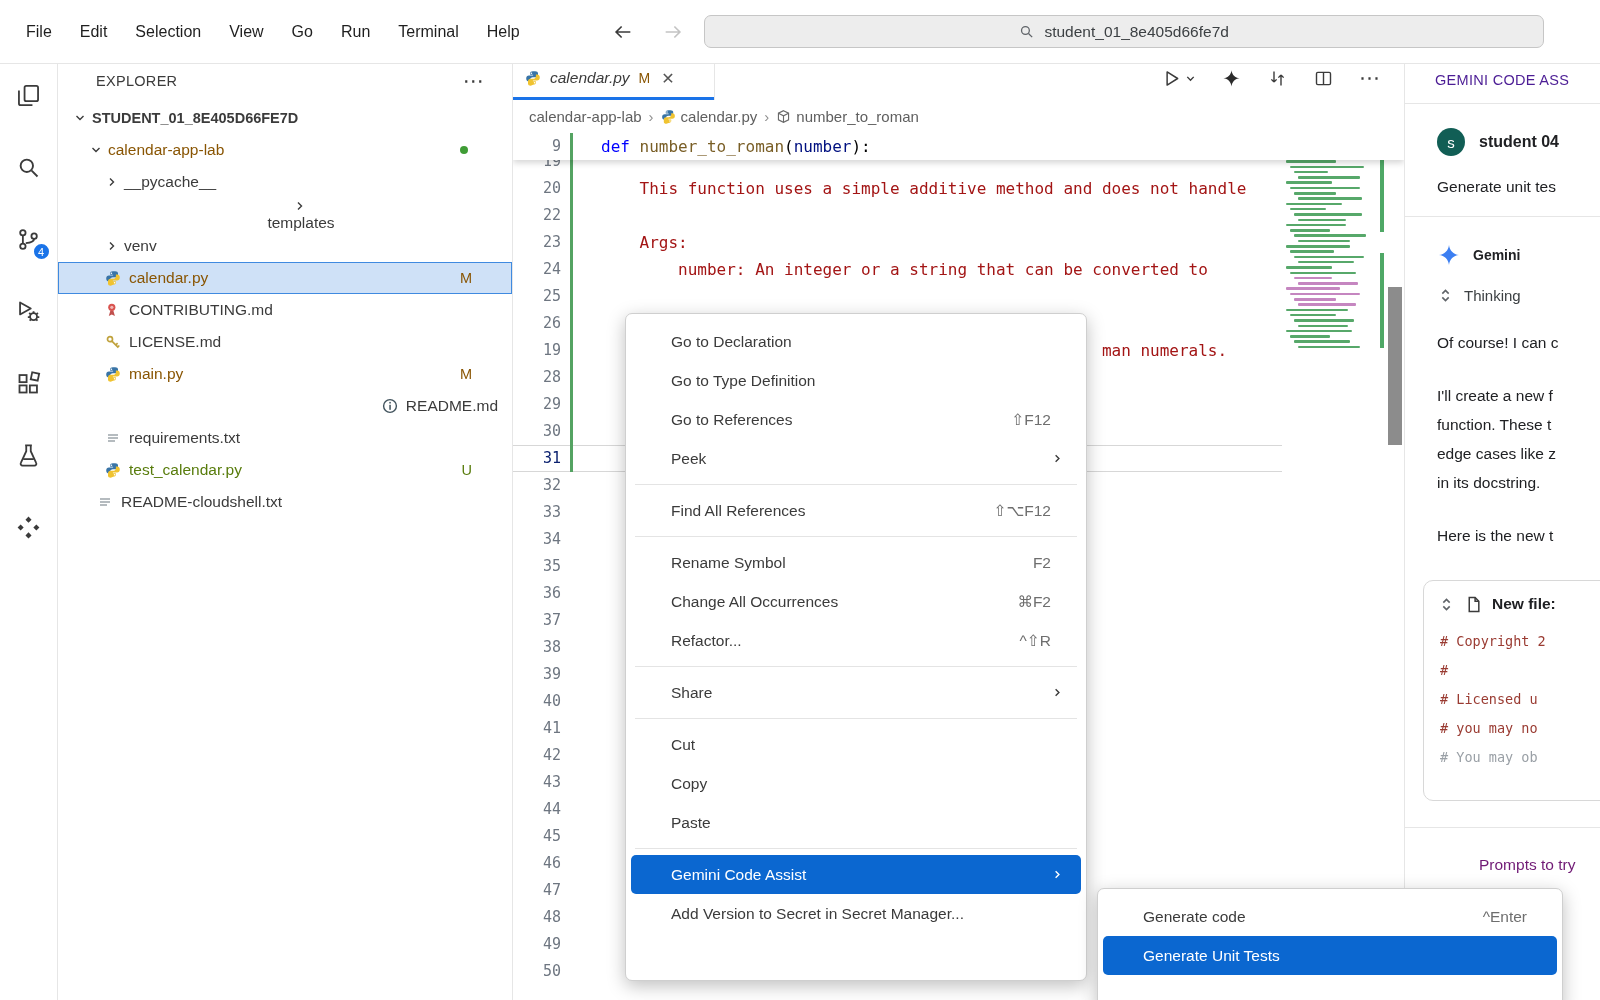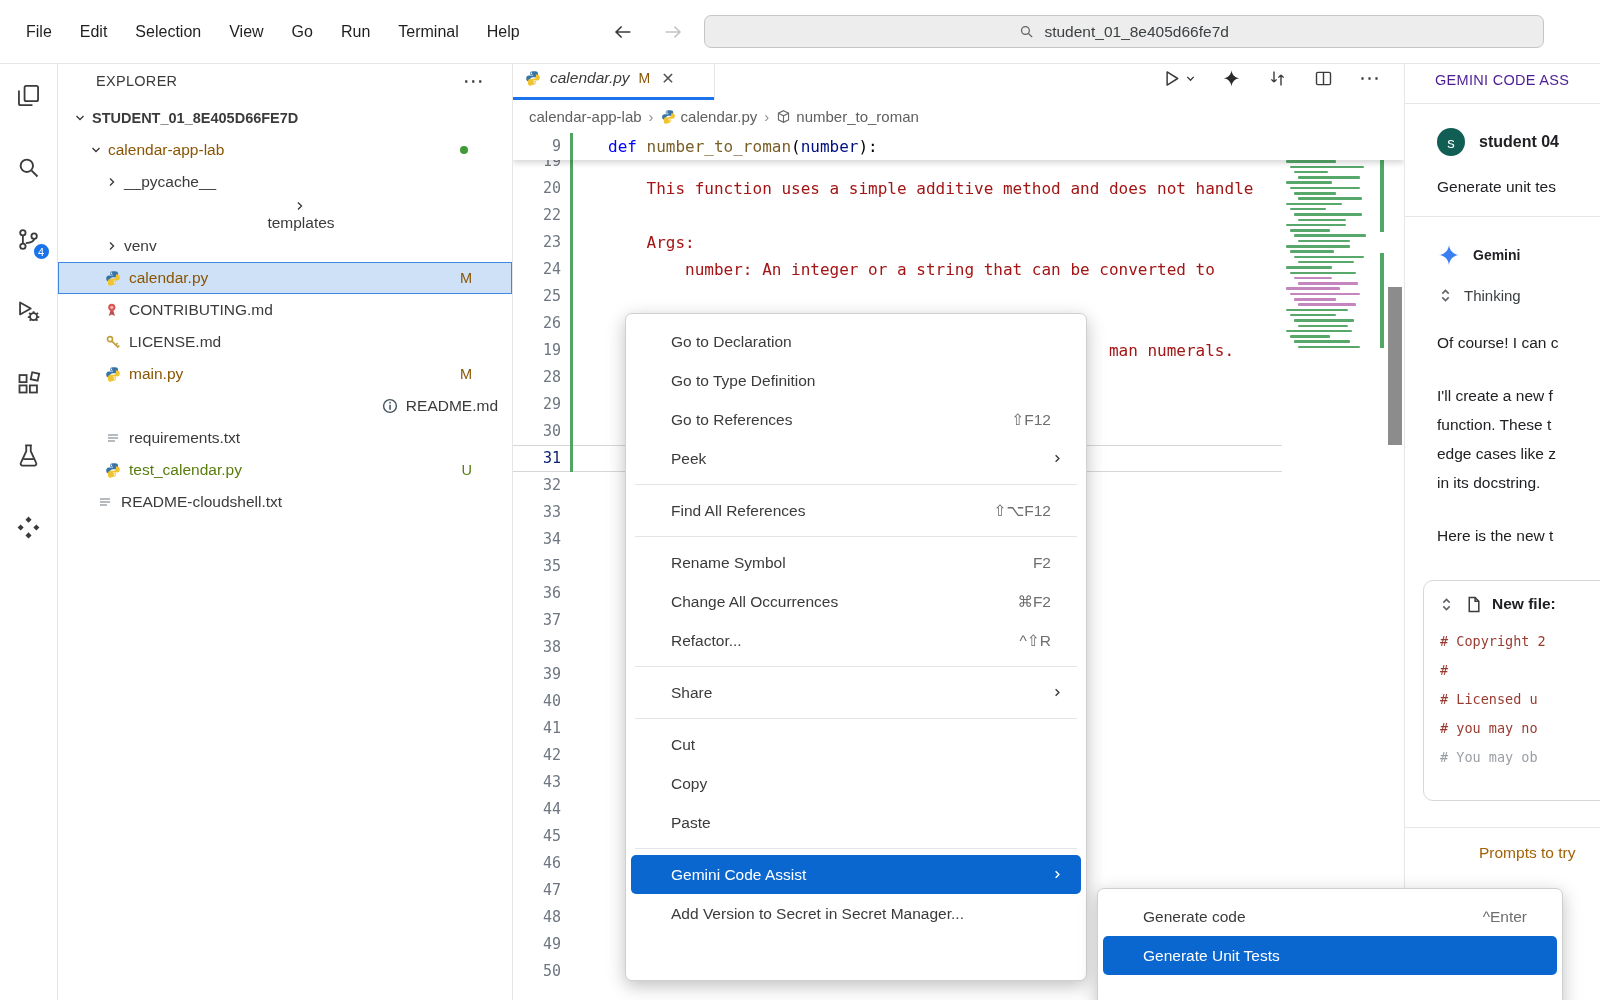--- a/index.html
+++ b/index.html
@@ -72,21 +72,21 @@
   .code{position:absolute;left:0;top:77px;right:0;bottom:0;overflow:hidden;
     font-family:"DejaVu Sans Mono",monospace;font-size:16px}
   .sticky{height:27px;line-height:27px;display:flex;background:#fff;position:relative;
     z-index:3;box-shadow:0 3px 6px rgba(0,0,0,.16);white-space:pre}
   .lines{position:absolute;left:0;top:27px;right:122px;bottom:0;overflow:hidden}
   .crow{height:27px;line-height:27px;display:flex;white-space:pre}
   .crow:first-child{margin-top:-12px}
   .ln{width:48px;flex:none;text-align:right;color:#6e7681;font-size:15px}
   .gbar{width:3px;flex:none;margin-left:9px;background:transparent}
   .crow.changed .gbar{background:#54a362}
-  .ctext{margin-left:35px;white-space:pre}
+  .ctext{margin-left:28px;white-space:pre}
   .crow.active{box-shadow:inset 0 1px 0 #d7d7d7,inset 0 -1px 0 #d7d7d7}
   .crow.active .ln{color:#0b216f}
   .kw{color:#0000ff}.fn{color:#795e26}.pr{color:#001080}.pl{color:#000}.str{color:#a31515}
 
   .minimap{position:absolute;top:6px;right:26px;width:92px;height:430px}
   .mm-line{position:absolute;height:2.6px;border-radius:1px}
   .ruler-seg{position:absolute;right:20px;width:4px;background:#4fa866}
   .vthumb{position:absolute;right:2px;top:154px;width:14px;height:158px;background:#8c8c8c}
 
   
@@ -107,21 +107,21 @@
   .p-think{display:flex;align-items:center;gap:10px;margin-top:20px;color:#3c4043;font-size:15px}
   .p-think svg,.p-card-head svg{width:17px;height:17px}
   .p-par{margin-top:24px;line-height:29px;white-space:nowrap}
   .p-card{margin-top:30px;margin-left:-14px;width:330px;border:1px solid #d8d8d8;border-radius:10px}
   .p-card-head{display:flex;align-items:center;gap:10px;padding:14px 14px 8px 14px;font-size:15.5px}
   .p-card-head .title{font-weight:bold}
   .p-code{font-family:"DejaVu Sans Mono",monospace;font-size:13.5px;line-height:29px;
     padding:6px 0 28px 16px;white-space:nowrap}
   .cm{color:#9a3b32}.dim{color:#9aa0a6}
   .p-foot-div{height:1px;background:#e6e6e6;margin:26px 0 0 -32px}
-  .p-foot{margin-top:16px;padding-left:42px;color:#a16207;white-space:nowrap}
+  .p-foot{margin-top:28px;padding-left:42px;color:#701a75;white-space:nowrap}
 
   
   .ctx{position:absolute;background:#fff;border:1px solid #cfcfcf;border-radius:7px;
     box-shadow:0 5px 18px rgba(0,0,0,.25);padding:8px 5px;font-size:15.5px;color:#3b3b3b;z-index:20}
   .ctx-main{left:625px;top:313px;width:462px}
   .ctx-sub{left:1097px;top:888px;width:466px;height:124px}
   .ctx-item{height:39px;display:flex;align-items:center;border-radius:5px;padding:0 12px 0 40px;
     white-space:nowrap}
   .ctx-item.hl{background:#0b67d0;color:#fff}
   .ctx-sc{margin-left:auto;color:#6e6e6e;padding-right:18px}

